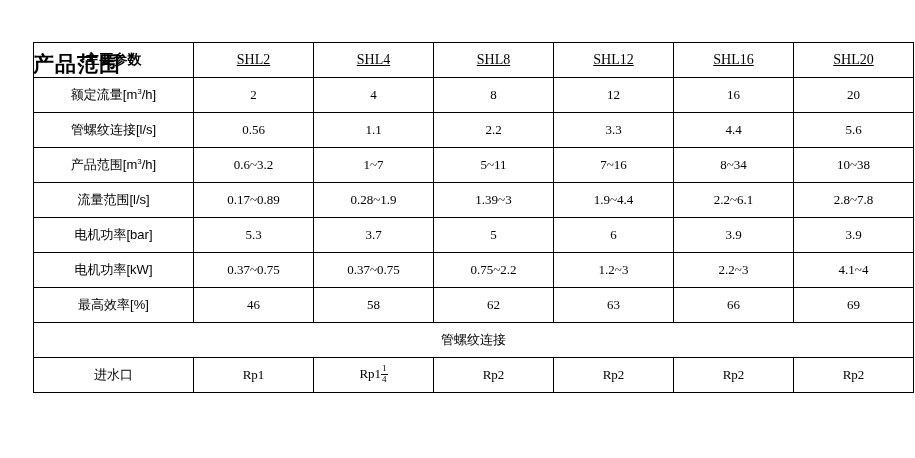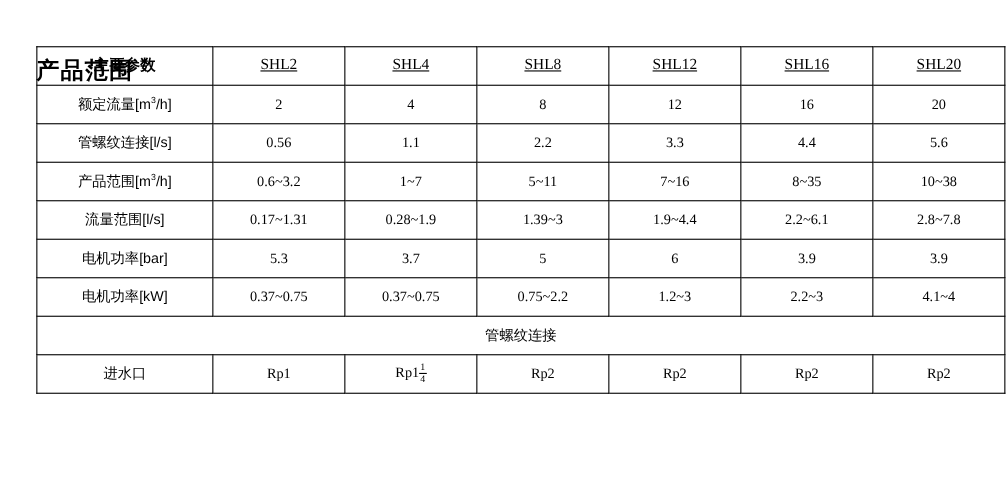--- a/index.html
+++ b/index.html
@@ -131,27 +131,27 @@
         <td class="val">4.4</td>
         <td class="val">5.6</td>
       </tr>
 
       <tr>
         <td class="param"><span>产品范围[m</span><sup>3</sup><span>/h]</span></td>
         <td class="val">0.6~3.2</td>
         <td class="val">1~7</td>
         <td class="val">5~11</td>
         <td class="val">7~16</td>
-        <td class="val">8~35</td>
+        <td class="val">8~34</td>
         <td class="val">10~38</td>
       </tr>
 
       <tr>
         <td class="param">流量范围[l/s]</td>
-        <td class="val">0.17~1.31</td>
+        <td class="val">0.17~0.89</td>
         <td class="val">0.28~1.9</td>
         <td class="val">1.39~3</td>
         <td class="val">1.9~4.4</td>
         <td class="val">2.2~6.1</td>
         <td class="val">2.8~7.8</td>
       </tr>
 
       <tr>
         <td class="param">电机功率[bar]</td>
         <td class="val">5.3</td>
@@ -166,20 +166,29 @@
         <td class="param">电机功率[kW]</td>
         <td class="val">0.37~0.75</td>
         <td class="val">0.37~0.75</td>
         <td class="val">0.75~2.2</td>
         <td class="val">1.2~3</td>
         <td class="val">2.2~3</td>
         <td class="val">4.1~4</td>
       </tr>
 
 
+      <tr>
+        <td class="param">最高效率[%]</td>
+        <td class="val">46</td>
+        <td class="val">58</td>
+        <td class="val">62</td>
+        <td class="val">63</td>
+        <td class="val">66</td>
+        <td class="val">69</td>
+      </tr>
 
       <tr>
         <td class="span-all" colspan="7">管螺纹连接</td>
       </tr>
 
 
       <tr>
         <td class="param">进水口</td>
         <td class="val">Rp1</td>
         <td class="val"><span>Rp1</span><span class="frac"><span class="num">1</span><span class="den">4</span></span></td>

